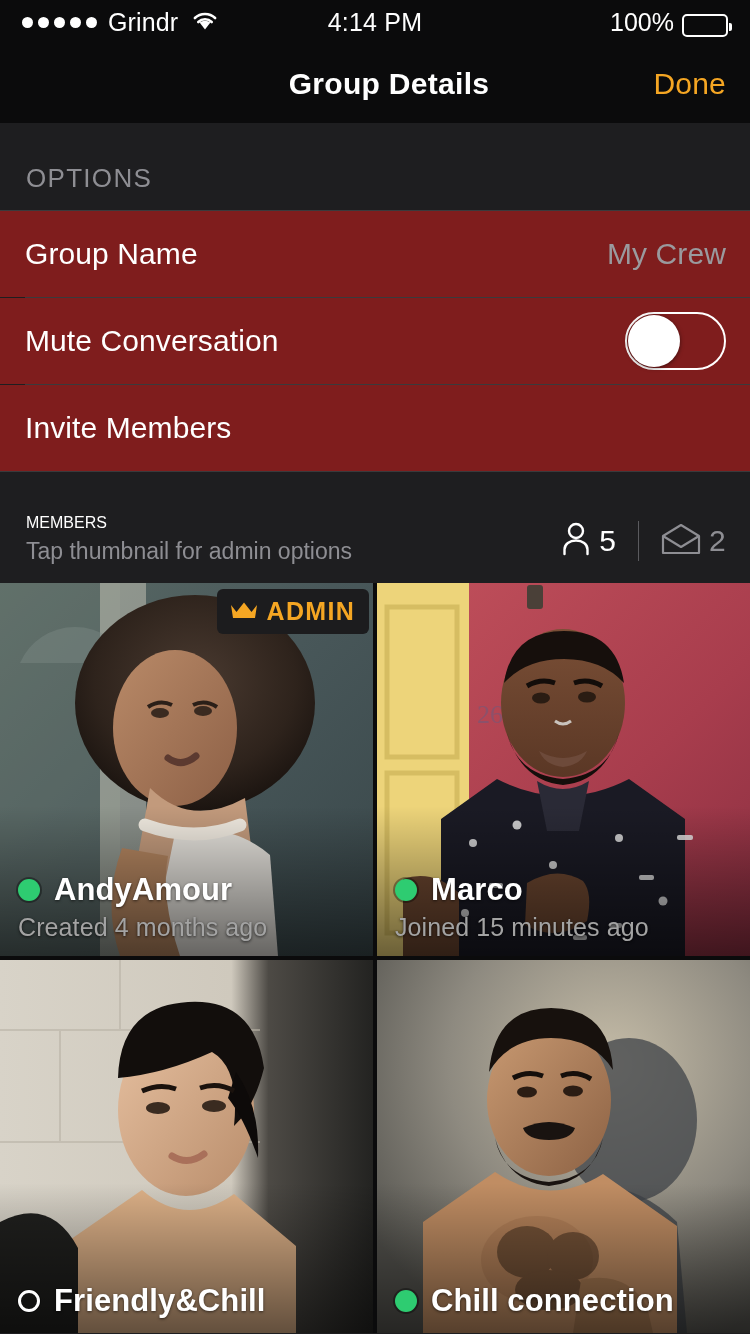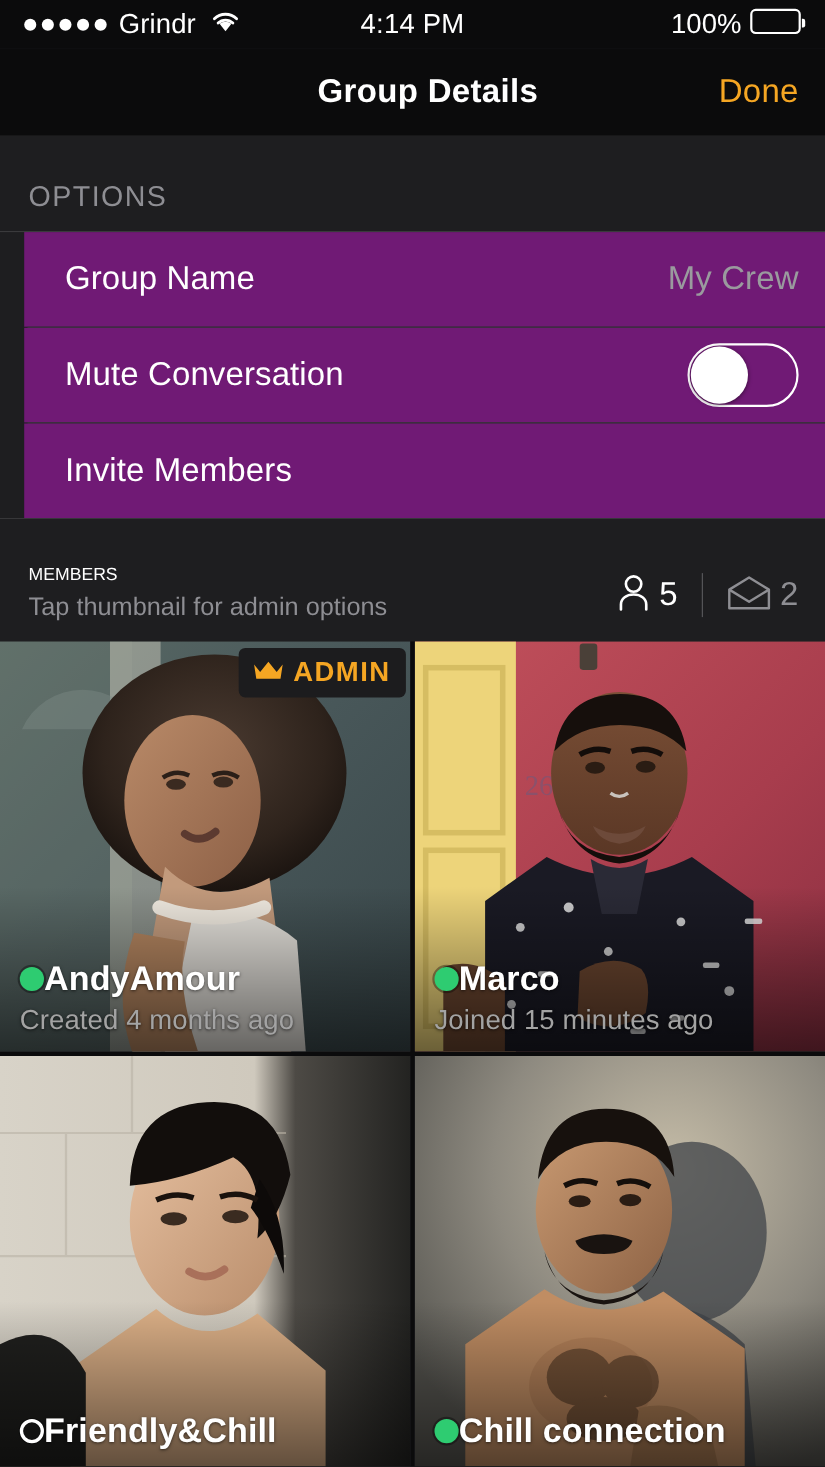--- a/index.html
+++ b/index.html
@@ -64,21 +64,21 @@
     left: 0; right: 0;
     text-align: center;
     font-size: 25px;
     letter-spacing: 0.2px;
     color: #fff;
     pointer-events: none;
   }
   .status-right {
     margin-left: auto;
     display: flex;
-    align-items: flex-start;
+    align-items: flex-end;
     gap: 8px;
   }
   .battery-pct { font-size: 25px; color: #fff; }
   .battery {
     position: relative;
     width: 46px;
     height: 23px;
     border: 2px solid #fff;
     border-radius: 5px;
     padding: 2px;
@@ -146,23 +146,22 @@
     height: 1px;
     background: #3a3a3c;
     margin-left: 25px;
   }
 
   
   .list-row {
     height: 86px;
     display: flex;
     align-items: center;
-    padding: 0 24px 0 37px;
-    background: #701a75;
-    margin-left: 22px;
+    padding: 0 24px 0 25px;
+    background: #7f1d1d;
   }
   .row-label {
     font-size: 30px;
     color: #ffffff;
     letter-spacing: 0.1px;
     font-weight: 400;
   }
   .row-value {
     margin-left: auto;
     font-size: 30px;
@@ -252,21 +251,21 @@
   }
   .member-info {
     position: absolute;
     left: 18px;
     bottom: 14px;
     right: 14px;
   }
   .member-name-row {
     display: flex;
     align-items: center;
-    gap: 0;
+    gap: 14px;
   }
   .status-dot {
     width: 22px;
     height: 22px;
     border-radius: 50%;
     flex: 0 0 auto;
   }
   .status-dot.online {
     background: #2ecc71;
     box-shadow: 0 0 0 2px rgba(0,0,0,0.35);

